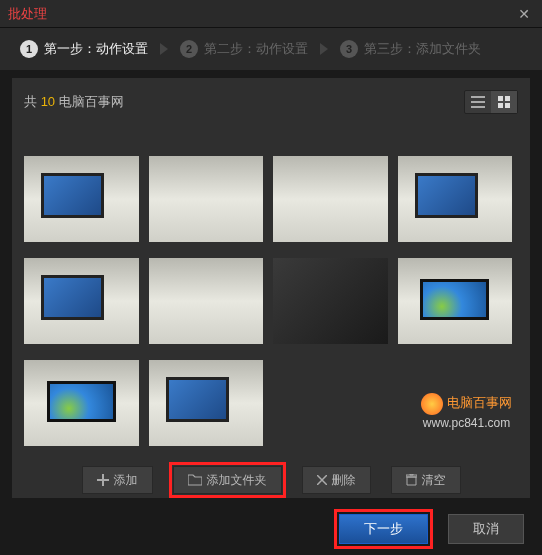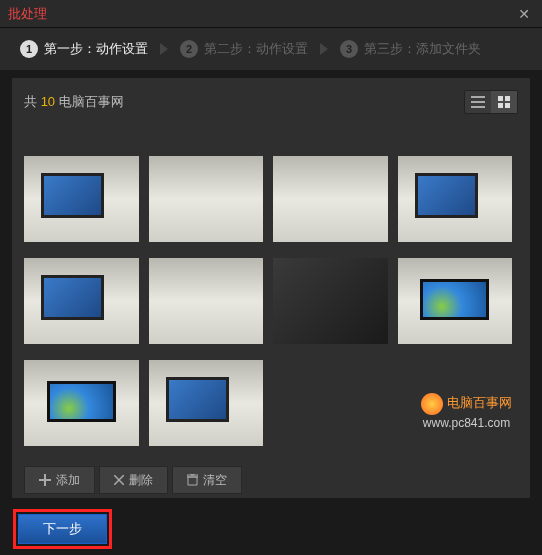--- a/index.html
+++ b/index.html
@@ -125,40 +125,41 @@
   pointer-events: none;
 }
 .watermark .wm-sub { color: #ccc; font-size: 12px; }
 .wm-logo {
   display: inline-block; width: 22px; height: 22px;
   background: radial-gradient(circle,#ffcc44,#ff6622);
   border-radius: 50%; vertical-align: middle; margin-right: 4px;
 }
 .toolbar {
   display: flex;
-  gap: 4px;
+  gap: 20px;
   margin-top: 10px;
+  justify-content: center;
 }
 .tool-btn {
   background: #3f3f3f;
   border: 1px solid #282828;
   color: #bbb;
   height: 28px;
   padding: 0 14px;
   display: flex; align-items: center; gap: 5px;
   cursor: pointer;
   font-size: 12px;
 }
 .tool-btn.highlight {
   outline: 3px solid #ff2222;
   outline-offset: 1px;
 }
 .footer {
   display: flex;
-  justify-content: flex-start;
+  justify-content: flex-end;
   gap: 20px;
   padding: 8px 18px;
 }
 .footer-btn {
   height: 30px;
   padding: 0 24px;
   background: #3a3a3a;
   border: 1px solid #555;
   color: #ccc;
   cursor: pointer;
@@ -243,30 +244,37 @@
     <span class="wm-sub">www.pc841.com</span>
   </div>
 
   <div class="toolbar">
     <button class="tool-btn">
       <svg width="12" height="12" viewBox="0 0 12 12">
           <path d="M5 0h2v12H5zM0 5h12v2H0z" fill="#aaa"></path>
         </svg>
       <span>添加</span>
     </button>
+    <button class="tool-btn highlight">
+      <svg width="14" height="12" viewBox="0 0 14 12">
+          <path d="M0 1h5l2 2h7v8H0z" fill="none" stroke="#aaa" stroke-width="1.2"></path>
+        </svg>
+      <span>添加文件夹</span>
+    </button>
     <button class="tool-btn">
       <svg width="10" height="10" viewBox="0 0 10 10">
           <path d="M0 0l10 10M10 0L0 10" stroke="#aaa" stroke-width="1.5"></path>
         </svg>
       <span>删除</span>
     </button>
     <button class="tool-btn">
       <svg width="11" height="12" viewBox="0 0 11 12">
           <path d="M1 3h9v8H1zM0 1h11v2H0zM4 0h3v1H4z" fill="none" stroke="#aaa" stroke-width="1"></path>
         </svg>
       <span>清空</span>
     </button>
   </div>
 </div>
 
 <div class="footer">
   <button class="footer-btn primary">下一步</button>
+  <button class="footer-btn">取消</button>
 </div>
 
 </body></html>

